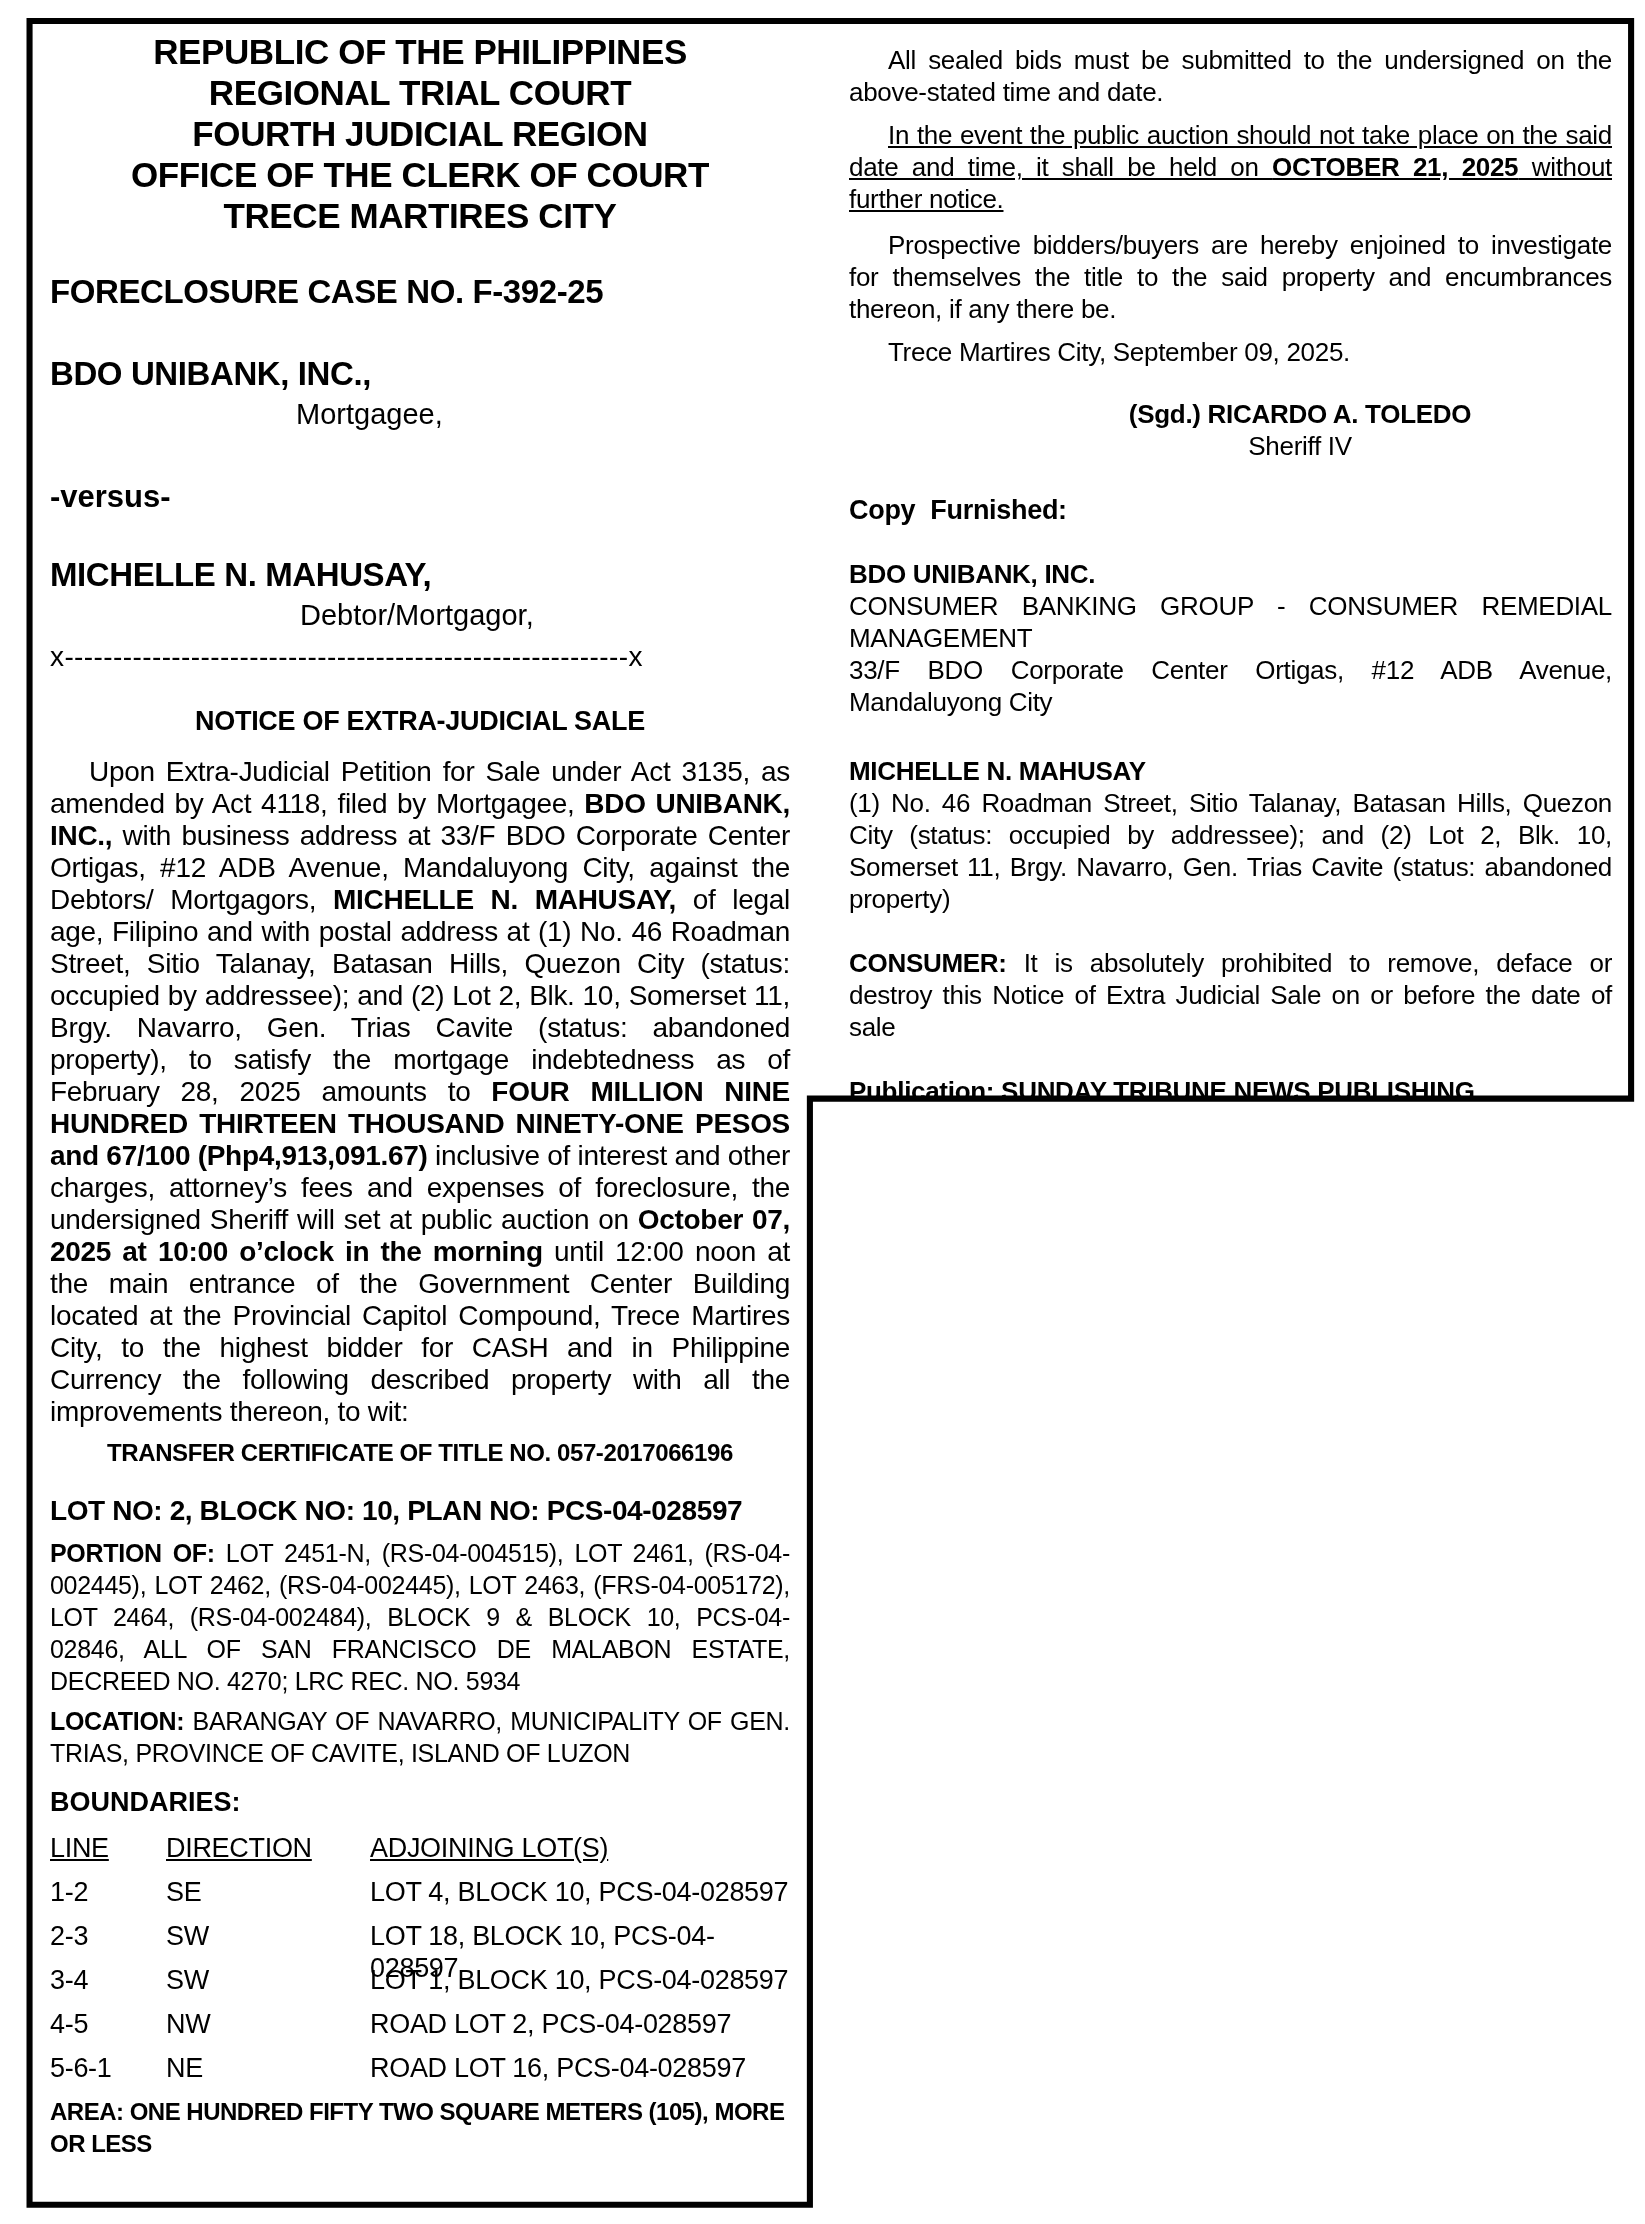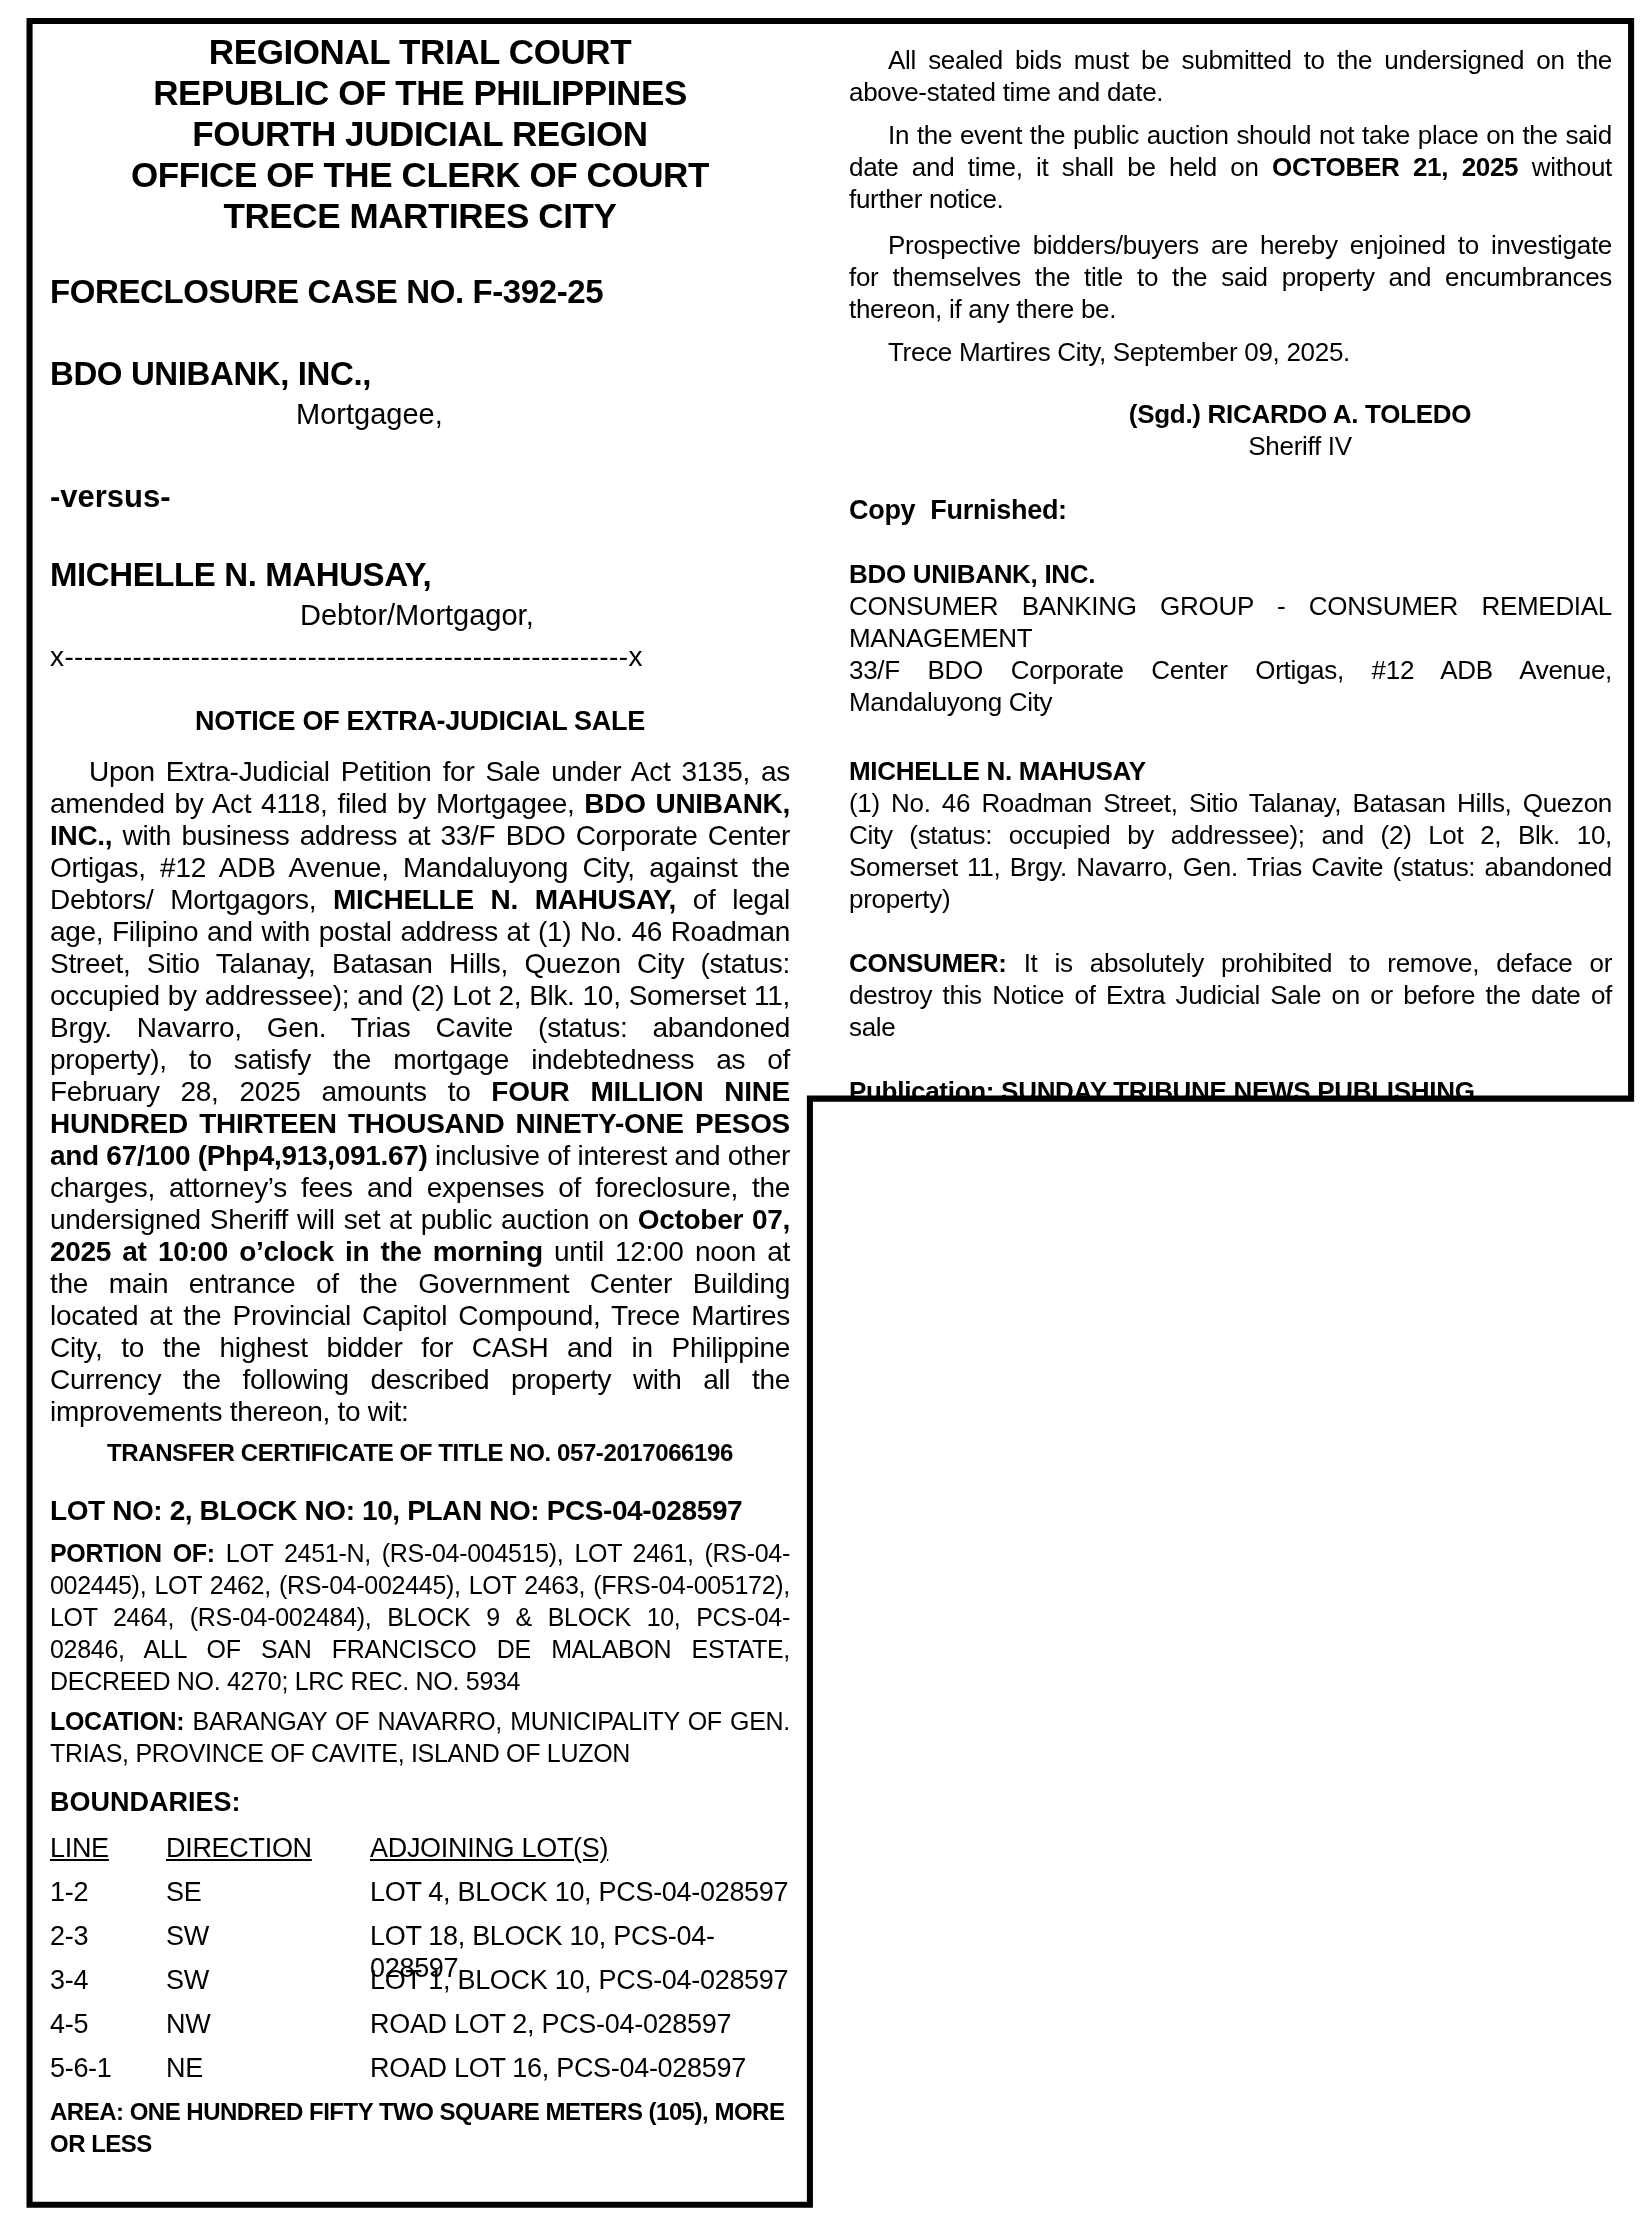--- a/index.html
+++ b/index.html
@@ -31,21 +31,21 @@
   .caps-para.loc { margin-top:7.8px; }
   .caps-para b { letter-spacing:-0.3px; }
   .bound-label { margin-top:16.5px; font-weight:bold; font-size:27px; line-height:35px; }
   .btable    { margin-top:11.3px; font-size:27px; letter-spacing:-0.3px; }
   .btable .trow { display:grid; grid-template-columns:116px 204px 1fr; height:44px; align-items:start; line-height:32px; }
   .btable .thead span { text-decoration:underline; }
   .area      { font-weight:bold; font-size:24px; line-height:32px; letter-spacing:-0.5px; text-align:left; }
 
   .r-para    { font-size:26px; line-height:32px; text-align:justify; text-indent:39px; }
   .rp1 { margin-top:18px; }
-  .rp2 { margin-top:11.3px; }
+  .rp2 { margin-top:11.3px;text-decoration:underline; }
   .rp3 { margin-top:14px; }
   .r-date    { margin-top:10.4px; font-size:26px; line-height:32px; text-indent:39px; }
   .sig-block { margin-top:30px; margin-left:139px; text-align:center; font-size:26px; line-height:32px; }
   .sig-name  { font-weight:bold; }
   .copy-furnished { margin-top:32px; font-weight:bold; font-size:27px; line-height:32px; word-spacing:7.8px; }
   .addr-block { margin-top:32px; font-size:26px; line-height:32px; text-align:justify; }
   .addr-block.m-block { margin-top:37px; }
   .addr-name { font-weight:bold; letter-spacing:-0.3px; }
   .warn-para { margin-top:32px; font-size:26px; line-height:32px; text-align:justify; }
   .pub-block { margin-top:32px; font-size:26px; line-height:32px; }
@@ -57,22 +57,22 @@
 
 <div class="page">
 
   <svg class="border-svg" width="1645" height="2225" viewBox="0 0 1893 2560" aria-hidden="true">
     <polygon points="34,24 1877,24 1877,1264 932,1264 932,2537 34,2537" fill="none" stroke="#000" stroke-width="7"></polygon>
   </svg>
 
   <div class="col-left">
 
     <div class="court-header">
+      <p>REPUBLIC OF THE PHILIPPINES</p>
       <p>REGIONAL TRIAL COURT</p>
-      <p>REPUBLIC OF THE PHILIPPINES</p>
       <p>FOURTH JUDICIAL REGION</p>
       <p>OFFICE OF THE CLERK OF COURT</p>
       <p>TRECE MARTIRES CITY</p>
     </div>
 
     <p class="case-no">FORECLOSURE CASE NO. F-392-25</p>
 
     <p class="party m1">BDO UNIBANK, INC.,</p>
     <p class="role r1">Mortgagee,</p>
 

